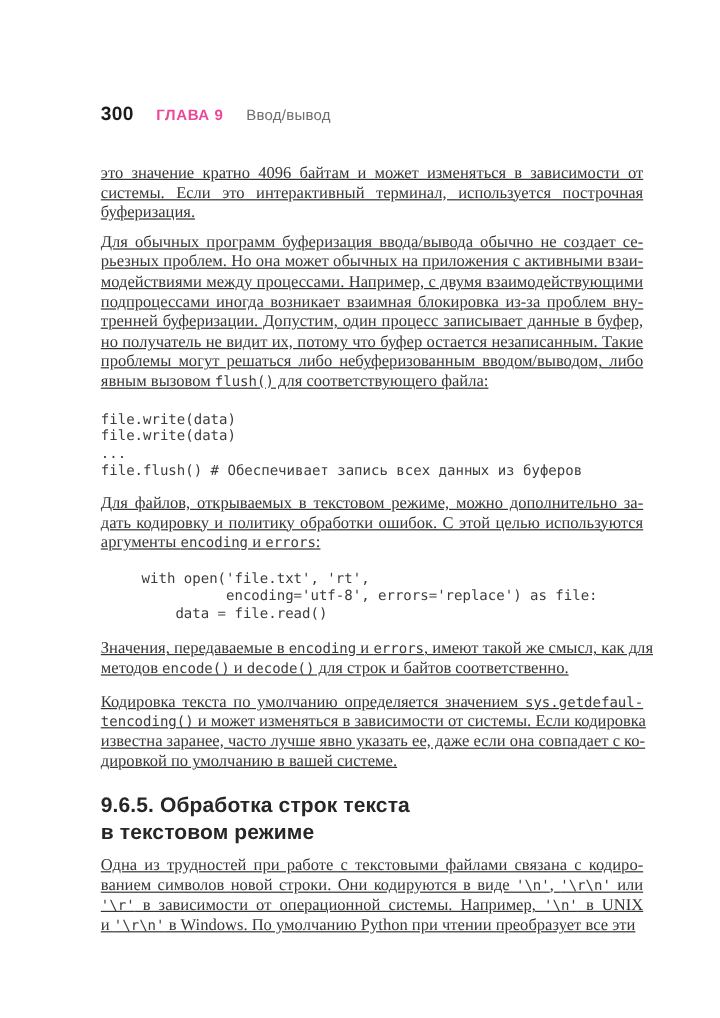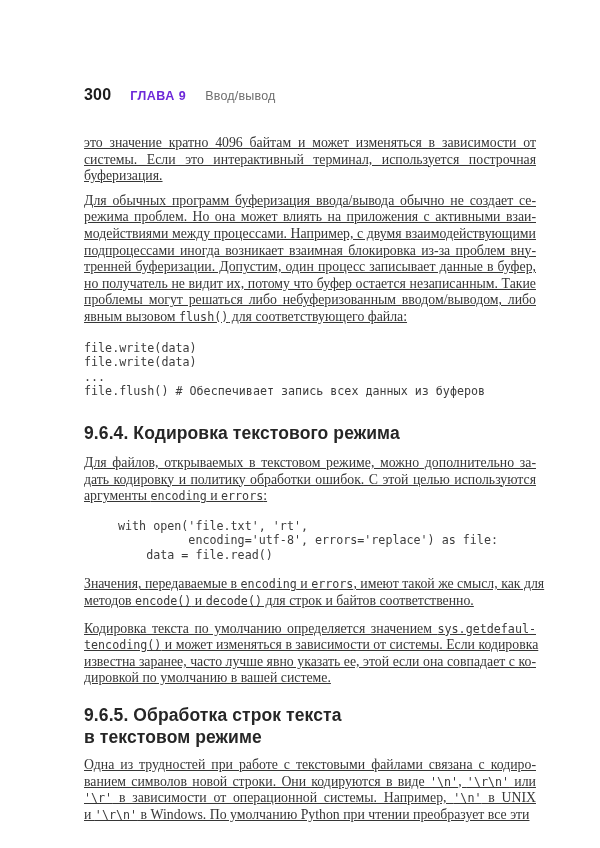--- a/index.html
+++ b/index.html
@@ -11,21 +11,21 @@
     box-sizing:border-box;width:600px;height:848px;
     padding:50px 60px 0 84px;background:#ffffff;
   }
   
   .running-header{
     display:flex;align-items:baseline;gap:19px;
     font-family:"Liberation Sans", sans-serif;
     margin-bottom:31px;
   }
   .page-num{font-size:16px;font-weight:700;color:#1c1c1c;letter-spacing:.2px;}
-  .chapter-label{font-size:12.5px;font-weight:700;color:#6d28d9;letter-spacing:.5px;margin-top:39px;}
+  .chapter-label{font-size:12.5px;font-weight:700;color:#ec4899;letter-spacing:.5px;margin-top:39px;}
   .chapter-title{font-size:12.5px;font-weight:400;color:#6e6e6e;letter-spacing:.2px;}
   
   .para{
     width:452px;font-size:13.8px;line-height:16.6px;color:#363636;
   }
   .para .line{white-space:nowrap;text-align:justify;text-align-last:justify;text-decoration:underline;}
   .para .line:last-child{text-align-last:left;}
   .para code{
     font-family:"DejaVu Sans Mono", monospace;
     font-size:11.7px;color:#3a3a3a;
@@ -64,57 +64,54 @@
   </header>
 
   <div class="para" id="p1">
       <div class="line">это значение кратно 4096 байтам и может изменяться в зависимости от</div>
       <div class="line">системы. Если это интерактивный терминал, используется построчная</div>
       <div class="line">буферизация.</div>
     </div>
 
   <div class="para" id="p2">
       <div class="line">Для обычных программ буферизация ввода/вывода обычно не создает се-</div>
-      <div class="line">режима проблем. Но она может влиять на приложения с активными взаи-</div>
+      <div class="line">рьезных проблем. Но она может обычных на приложения с активными взаи-</div>
       <div class="line">модействиями между процессами. Например, с двумя взаимодействующими</div>
       <div class="line">подпроцессами иногда возникает взаимная блокировка из-за проблем вну-</div>
       <div class="line">тренней буферизации. Допустим, один процесс записывает данные в буфер,</div>
       <div class="line">но получатель не видит их, потому что буфер остается незаписанным. Такие</div>
       <div class="line">проблемы могут решаться либо небуферизованным вводом/выводом, либо</div>
       <div class="line">явным вызовом <code>flush()</code> для соответствующего файла:</div>
     </div>
 
   <pre class="code" id="code1">file.write(data)
 file.write(data)
 ...
 file.flush() # Обеспечивает запись всех данных из буферов</pre>
 
-  <h2 class="section" id="h964">
-      <div class="line">9.6.4. Кодировка текстового режима</div>
-    </h2>
 
   <div class="para" id="p3">
       <div class="line">Для файлов, открываемых в текстовом режиме, можно дополнительно за-</div>
       <div class="line">дать кодировку и политику обработки ошибок. С этой целью используются</div>
       <div class="line">аргументы <code>encoding</code> и <code>errors</code>:</div>
     </div>
 
   <pre class="code" id="code2">with open('file.txt', 'rt',
           encoding='utf-8', errors='replace') as file:
     data = file.read()</pre>
 
   <div class="para" id="p4">
       <div class="line">Значения, передаваемые в <code>encoding</code> и <code>errors</code>, имеют такой же смысл, как для</div>
       <div class="line">методов <code>encode()</code> и <code>decode()</code> для строк и байтов соответственно.</div>
     </div>
 
   <div class="para" id="p5">
       <div class="line">Кодировка текста по умолчанию определяется значением <code>sys.getdefaul-</code></div>
       <div class="line"><code>tencoding()</code> и может изменяться в зависимости от системы. Если кодировка</div>
-      <div class="line">известна заранее, часто лучше явно указать ее, этой если она совпадает с ко-</div>
+      <div class="line">известна заранее, часто лучше явно указать ее, даже если она совпадает с ко-</div>
       <div class="line">дировкой по умолчанию в вашей системе.</div>
     </div>
 
   <h2 class="section" id="h965">
       <div class="line">9.6.5. Обработка строк текста</div>
       <div class="line">в текстовом режиме</div>
     </h2>
 
   <div class="para" id="p6">
       <div class="line">Одна из трудностей при работе с текстовыми файлами связана с кодиро-</div>

